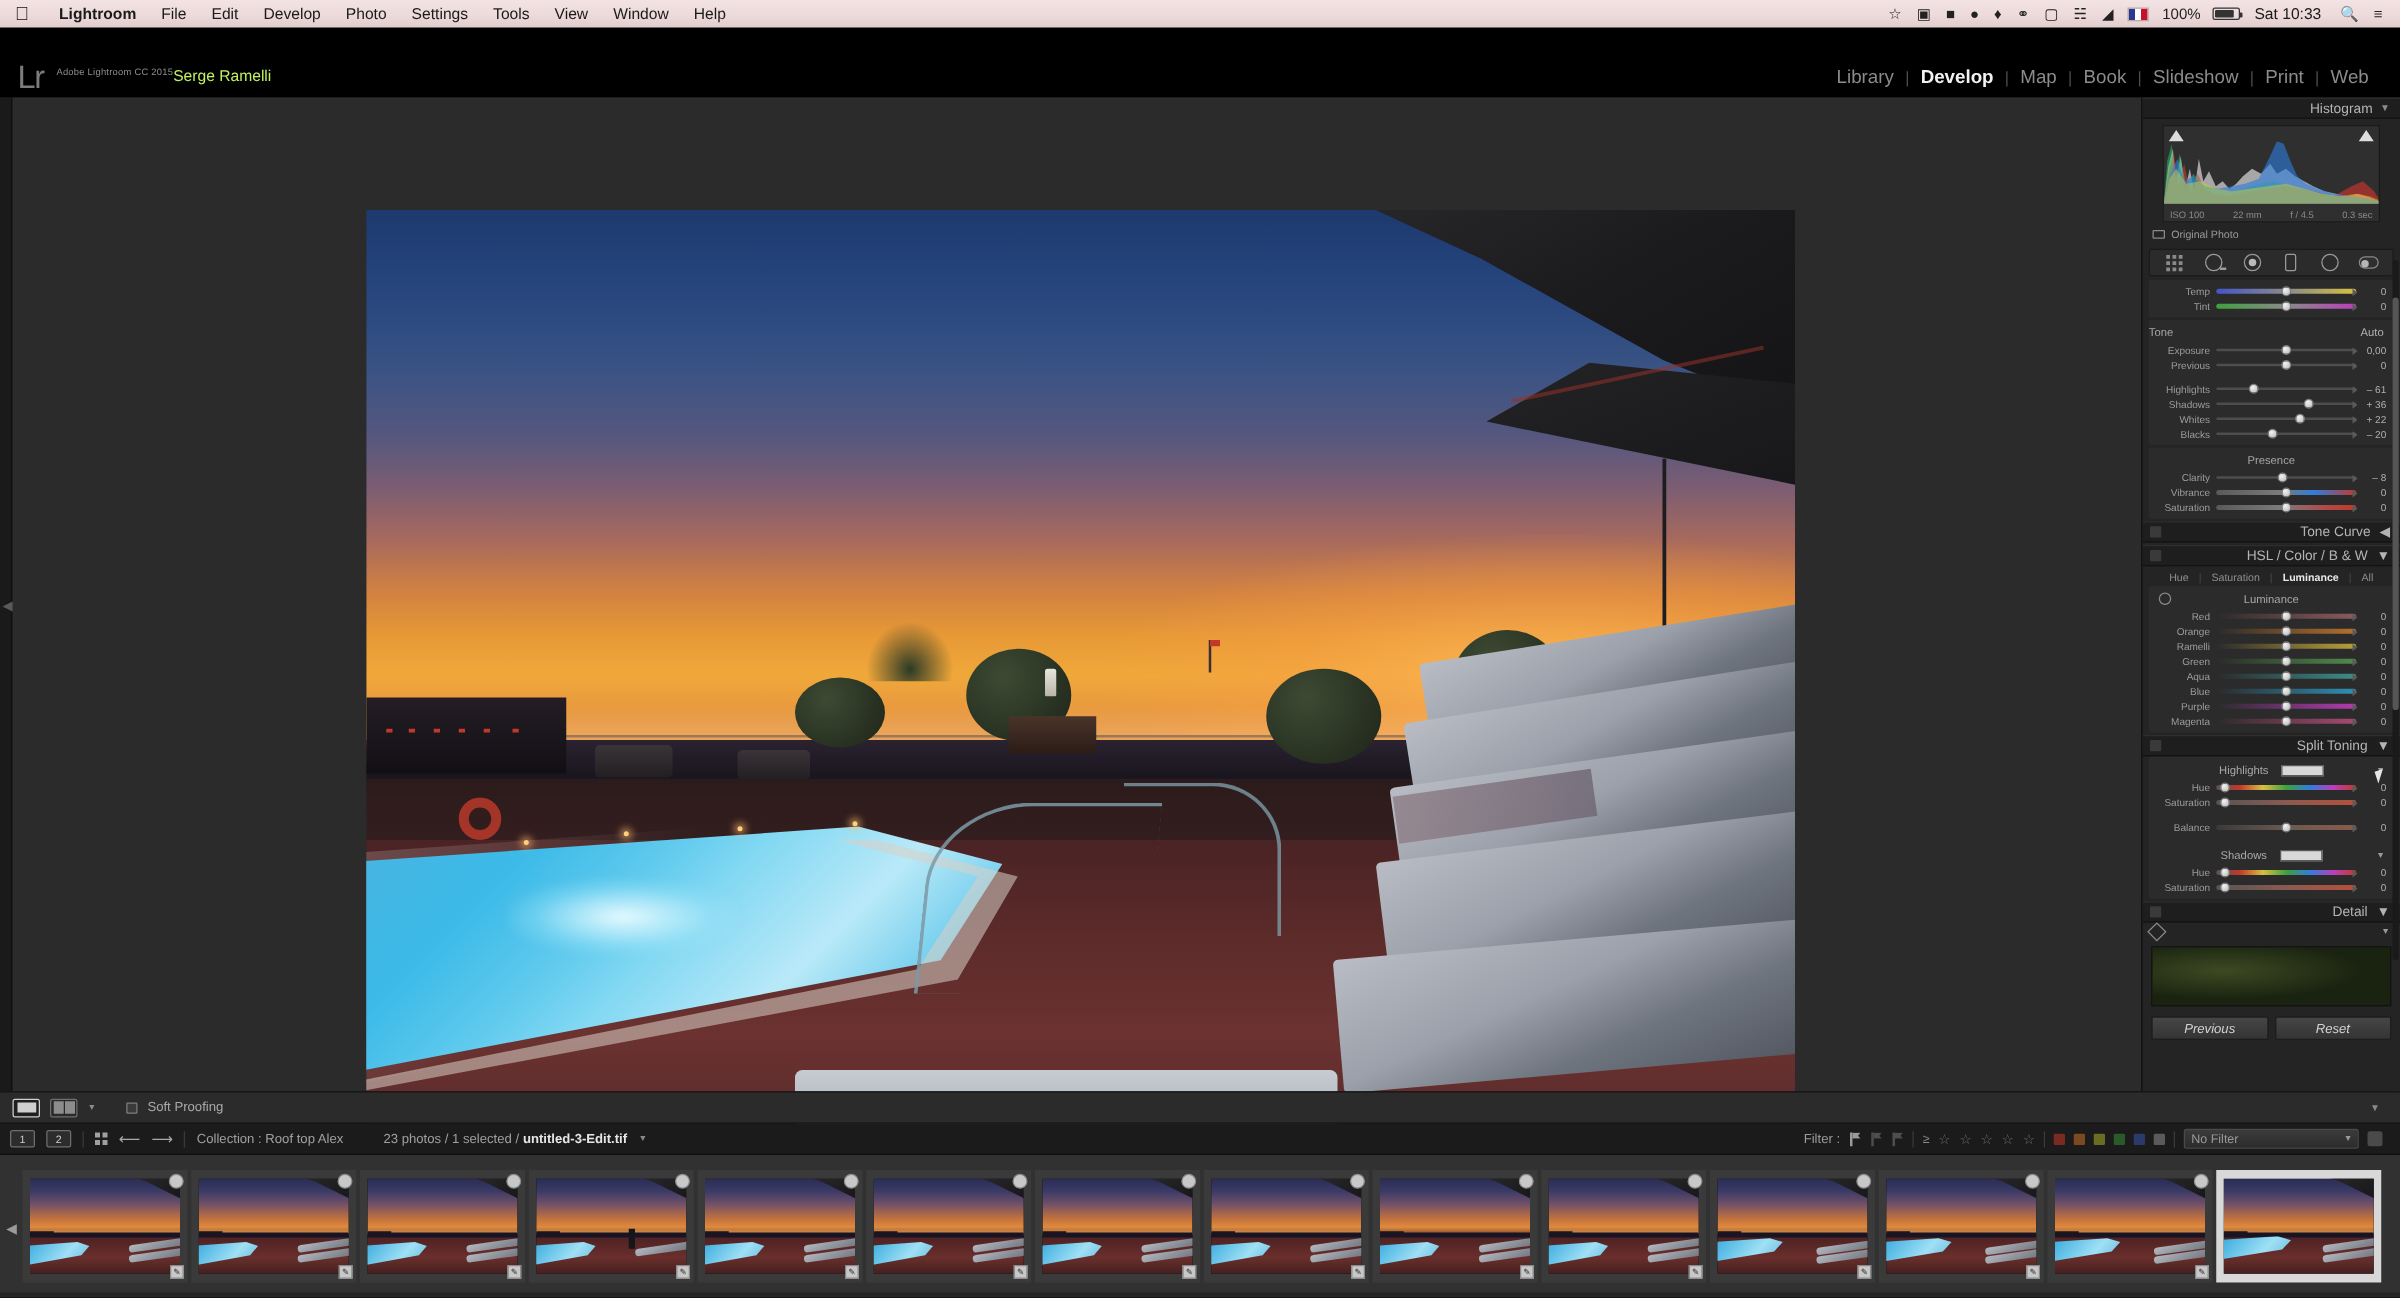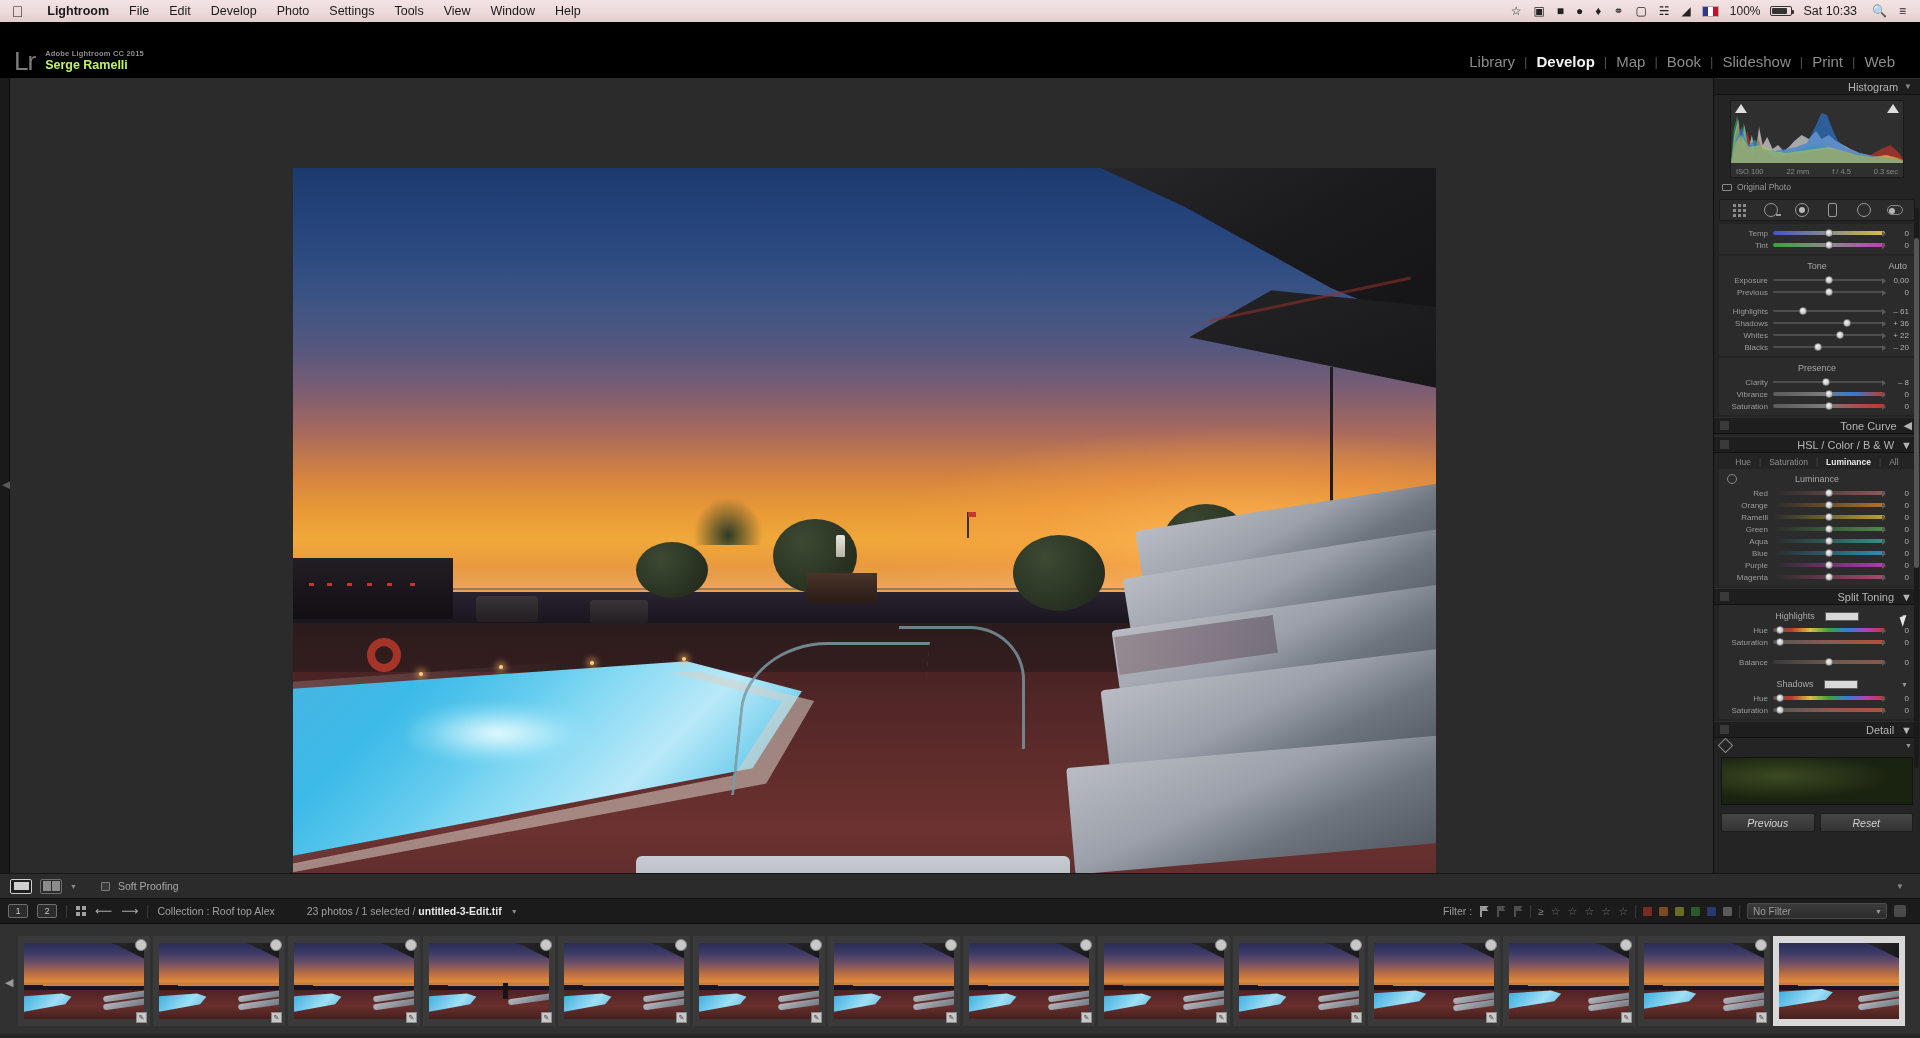--- a/index.html
+++ b/index.html
@@ -49,21 +49,21 @@
   .doc-ico { width:11px;height:12px;background:#6d7d8c;border-radius:1px;position:relative;display:inline-block;}
   .doc-ico:after{content:"";position:absolute;left:2px;top:2px;width:6px;height:4px;background:#e9eef2;}
 
   
   .lr-top {
     position: absolute; top: 44px; left: 0; width: 1920px; height: 34px;
     background: #000; display: flex; align-items: center;
   }
   .identity { display: flex; align-items: center; padding-left: 14px; gap: 10px; }
   .lr-logo { font-size: 26px; font-weight: 300; color: #7c7c7c; letter-spacing: -1px; line-height: 1; font-family:"Liberation Sans",sans-serif;}
-  .ident-txt { display: flex; flex-direction: column; line-height: 1.15; font-weight: bold; }
+  .ident-txt { display: flex; flex-direction: row; line-height: 1.15; }
   .ident-small { font-size: 7.5px; color: #8d8d8d; letter-spacing: .2px;}
   .ident-name { font-size: 12.5px; color: #bef264; }
   .modules { margin-left: auto; display: flex; align-items: center; padding-right: 16px;
              font-size: 15px; color: #8b8b8b; }
   .modules .m { padding: 0 9px; cursor: default; }
   .modules .m.active { color: #f2f2f2; font-weight: bold; }
   .modules .sep { color: #4e4e4e; font-size: 13px; }
 
   
   .body-row { position: absolute; top: 78px; left: 0; width: 1920px; height: 795px; background:#1c1c1c;}
@@ -223,21 +223,21 @@
   .ts-grid i { width:3px;height:3px;background:#8a8a8a; display:block;}
   .ts-circ { width:14px;height:14px;border:1.4px solid #9a9a9a;border-radius:50%; position:relative;}
   .ts-circ.filled:after{content:"";position:absolute;left:3px;top:3px;width:6px;height:6px;background:#b9b9b9;border-radius:50%;}
   .ts-circ.tail:after{content:"";position:absolute;right:-4px;bottom:0px;width:5px;height:1.6px;background:#9a9a9a;}
   .ts-rect { width:9px;height:14px;border:1.4px solid #9a9a9a;border-radius:2px;}
   .ts-pill { width:22px;height:10px;border:1.2px solid #8a8a8a;border-radius:5px;position:relative;background:#2f2f2f;}
   .ts-pill:after{content:"";position:absolute;left:1.5px;top:1.5px;width:6px;height:6px;background:#b5b5b5;border-radius:50%;}
 
   .sec { background:#2b2b2b; margin:0 5px 2px; border-radius:2px; padding: 3px 0; }
   .sec-title { text-align:center; font-size:9px; color:#a5a5a5; padding:2px 0 3px;}
-  .sec-title.with-auto { display:flex; justify-content:center; position:relative; }
+  .sec-title.with-auto { display:flex; position:relative; }
   .sec-title .auto { position:absolute; right:8px; color:#b0b0b0; }
   .row { display:flex; align-items:center; height:12px; padding: 0 4px 0 2px; }
   .row .lab { width:52px; text-align:right; padding-right:5px; font-size:8px; color:#9c9c9c; white-space:nowrap;}
   .row .track { position:relative; flex:1; height:10px; display:flex; align-items:center;}
   .row .bar { width:100%; height:2px; background:#4d4d4d; border-radius:1px;}
   .row .bar.grad { height:4px; border-radius:2px;}
   .row .knob { position:absolute; width:8px; height:8px; border-radius:50%;
                background: radial-gradient(circle at 35% 30%, #f2f2f2, #b8b8b8);
                border:1px solid #7b7b7b; transform: translateX(-50%); }
   .row .val { width:26px; text-align:right; font-size:8px; color:#b0b0b0; padding-right:2px;}

